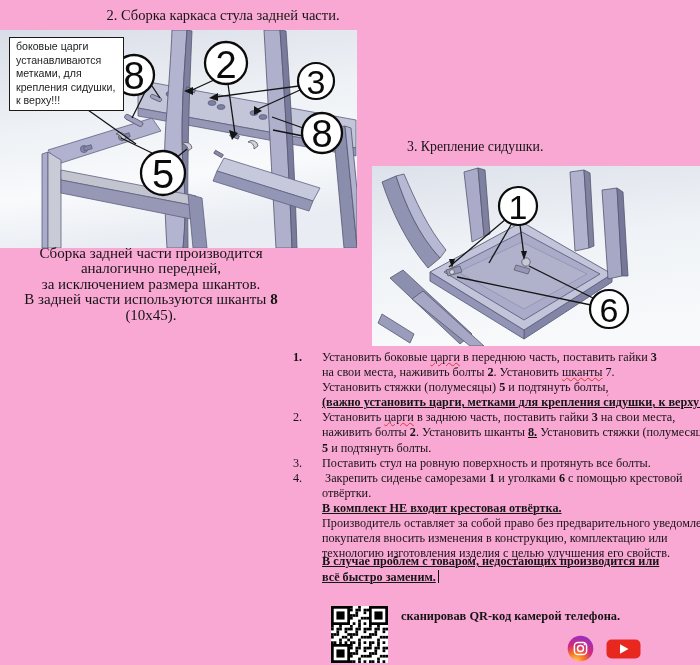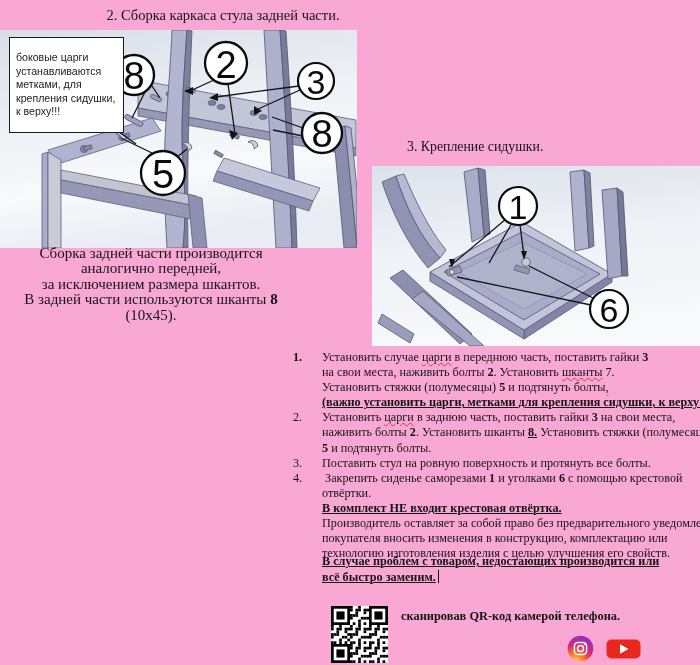--- a/index.html
+++ b/index.html
@@ -7,21 +7,21 @@
         font-family:"Liberation Serif",serif;color:#141414;}
 
   .title1{position:absolute;left:62px;top:7px;width:322px;text-align:center;font-size:14.5px;}
   .title2{position:absolute;left:407px;top:139px;font-size:13.8px;}
 
   .diagram1{position:absolute;left:0;top:30px;width:357px;height:218px;}
   .diagram2{position:absolute;left:372px;top:166px;width:328px;height:180px;}
   .diagram1 svg,.diagram2 svg{display:block;}
 
   .callout-box{position:absolute;left:9px;top:7px;width:101px;background:#fff;
-      border:1.6px solid #1a1a1a;padding:13px 6px;font-family:"Liberation Sans",sans-serif;
+      border:1.6px solid #1a1a1a;padding:2px 6px;font-family:"Liberation Sans",sans-serif;
       font-size:10.6px;line-height:13.6px;color:#222;}
 
   .below-text{position:absolute;left:2px;top:246px;width:298px;font-size:15px;
       line-height:15.4px;text-align:center;}
 
   .instructions{position:absolute;left:293px;top:350px;width:407px;font-size:12.2px;line-height:15.1px;}
   .instr-item{display:flex;}
   .instr-num{width:20px;flex:none;}
   .instr-text{margin-left:9px;}
   .instr-line{white-space:pre;}
@@ -222,21 +222,21 @@
         <circle cx="237" cy="143" r="19" fill="#fff" stroke="#0b0b0b" stroke-width="2.2"></circle>
         <text class="co-num" x="237" y="156" font-size="34">6</text>
       </g>
     </svg>
   </div>
 
   <div class="instructions" id="instructions">
       <div class="instr-item">
         <div class="instr-num fb">1.</div>
         <div class="instr-text">
-          <div class="instr-line"><span>Установить случае </span><span class="fw">царги</span><span> в переднюю часть, поставить гайки </span><span class="fb">3</span></div>
+          <div class="instr-line"><span>Установить боковые </span><span class="fw">царги</span><span> в переднюю часть, поставить гайки </span><span class="fb">3</span></div>
           <div class="instr-line"><span>на свои места, наживить болты </span><span class="fb">2</span><span>. Установить </span><span class="fw">шканты</span><span> 7.</span></div>
           <div class="instr-line"><span>Установить стяжки (полумесяцы) </span><span class="fb">5</span><span> и подтянуть болты</span><span class="fw">,</span></div>
           <div class="instr-line"><span class="fb fu">(важно установить царги, метками для крепления сидушки, к верху!)</span></div>
         </div>
       </div>
       <div class="instr-item">
         <div class="instr-num">2.</div>
         <div class="instr-text">
           <div class="instr-line"><span>Установить </span><span class="fw">царги</span><span> в заднюю часть, поставить гайки </span><span class="fb">3</span><span> на свои места,</span></div>
           <div class="instr-line"><span>наживить болты </span><span class="fb">2</span><span>. Установить шканты </span><span class="fb fu">8.</span><span> Установить стяжки (полумесяцы)</span></div>

